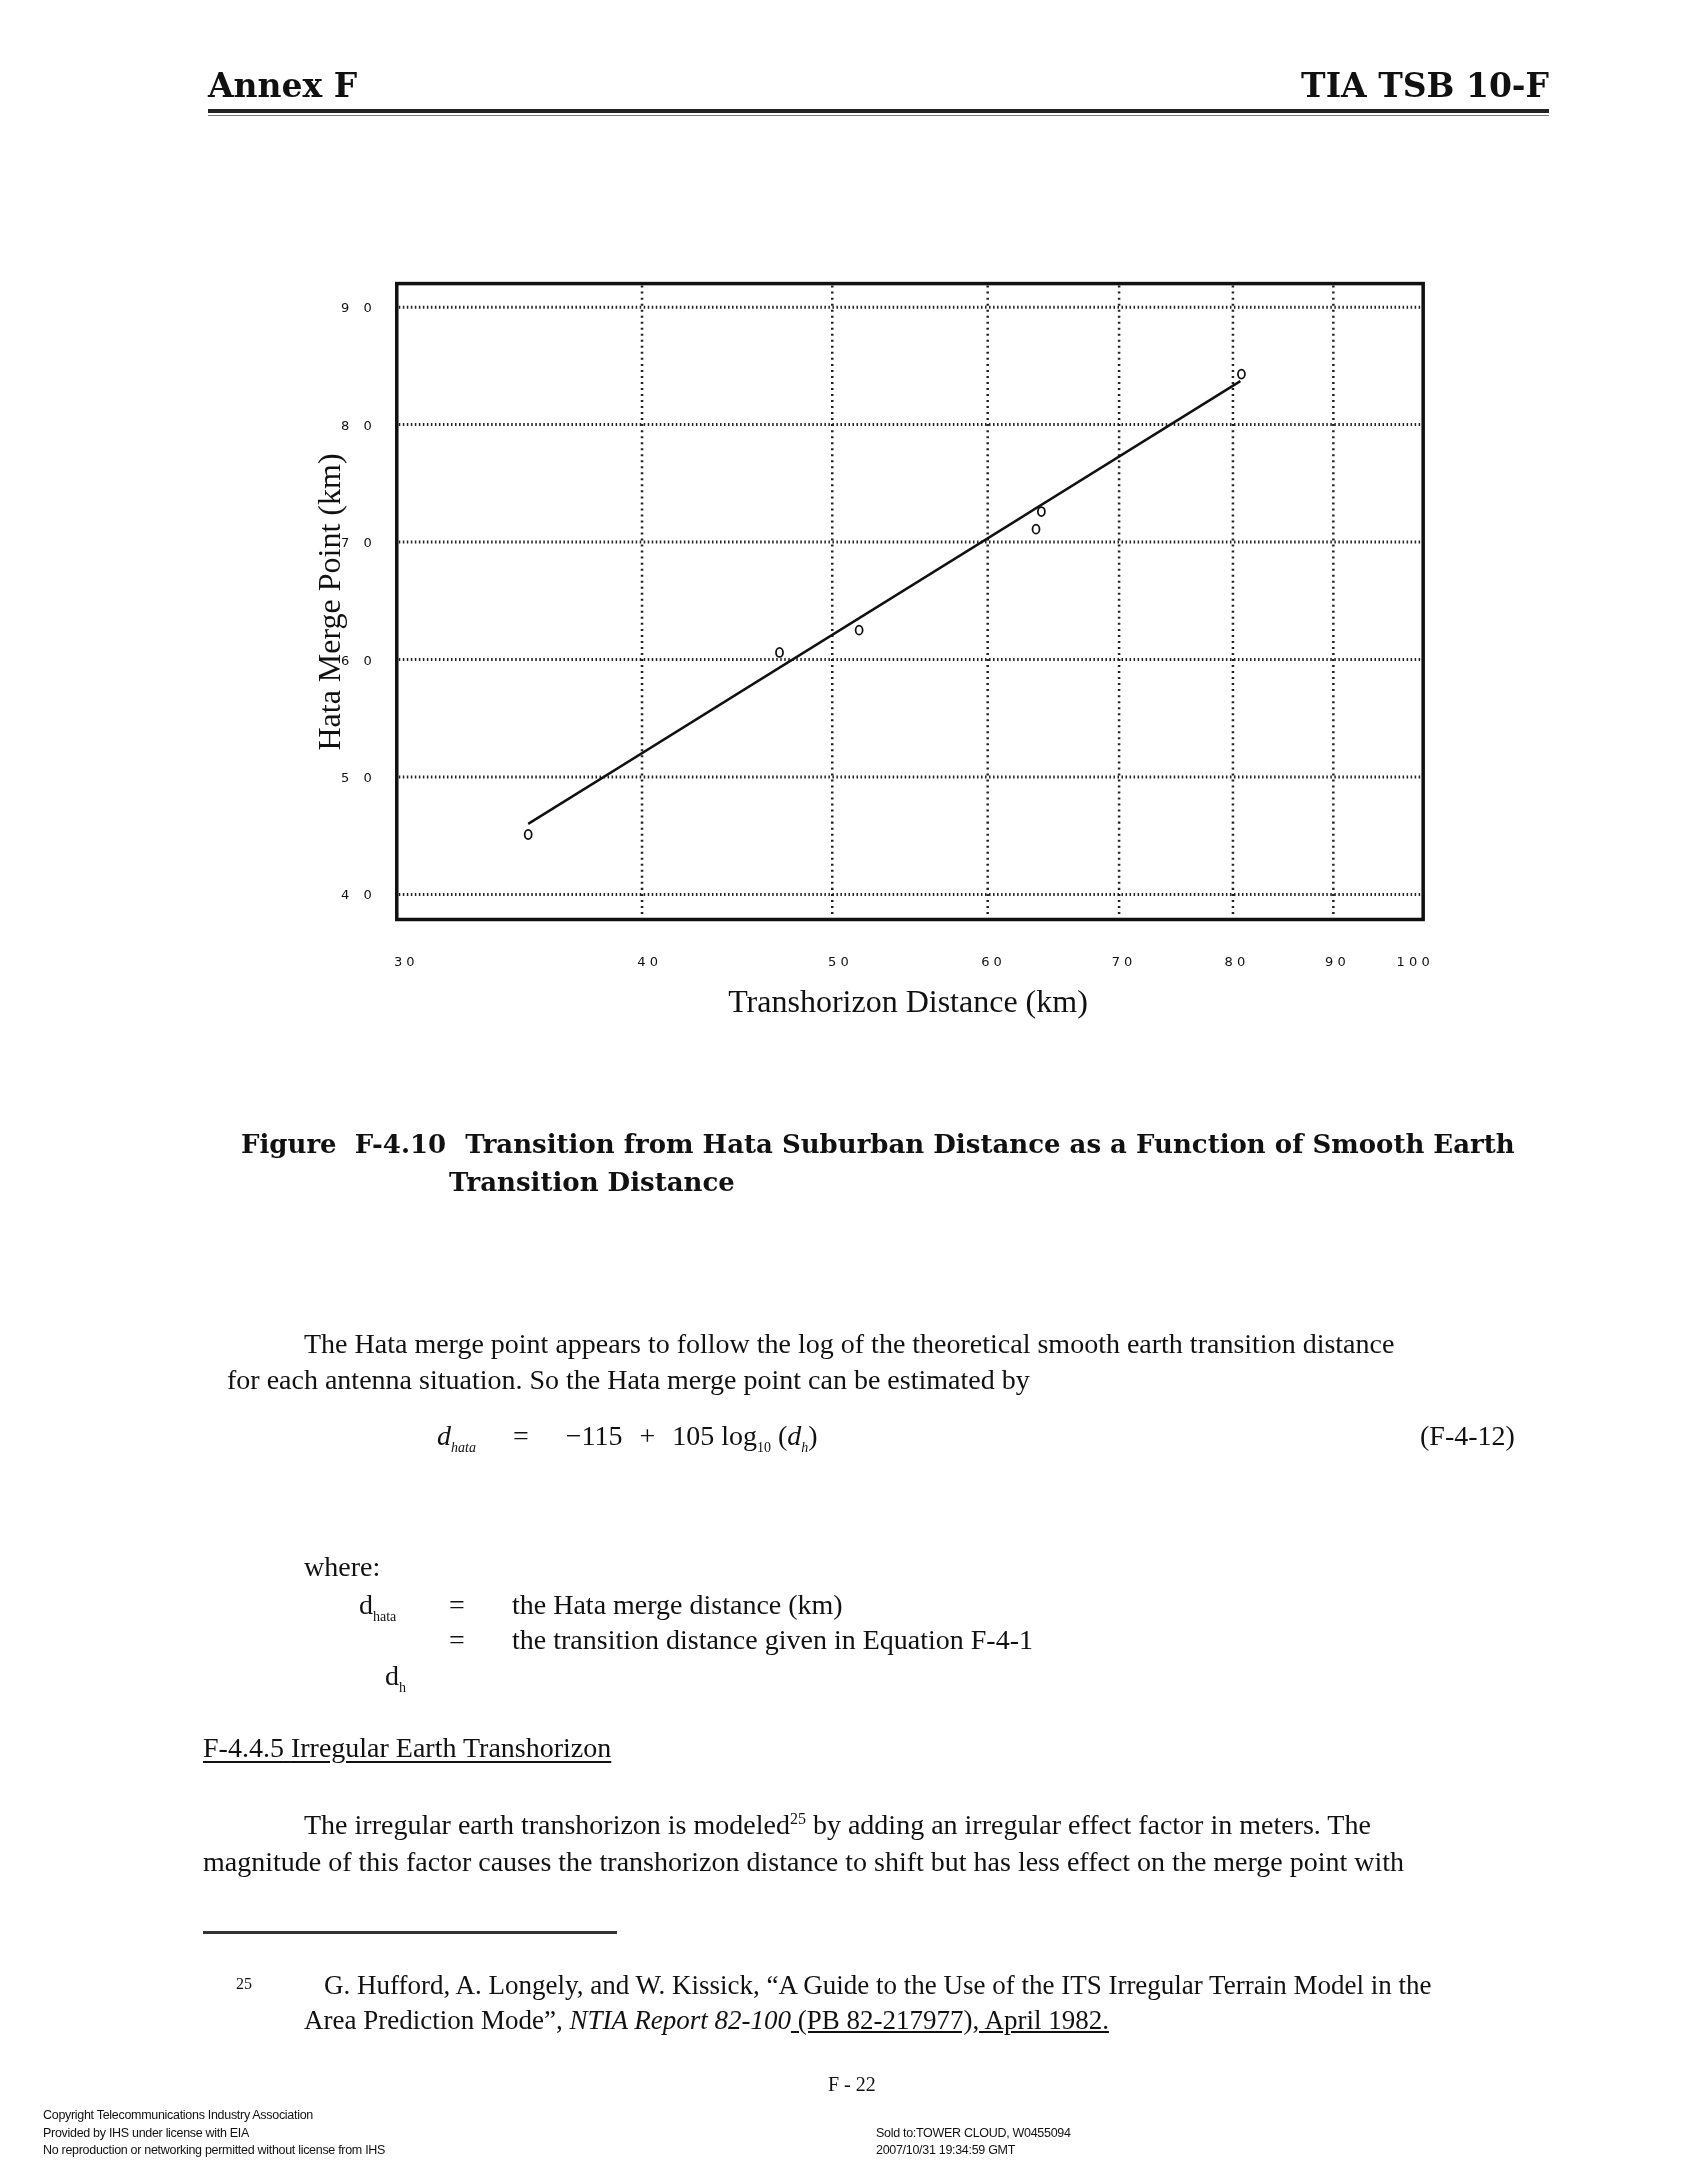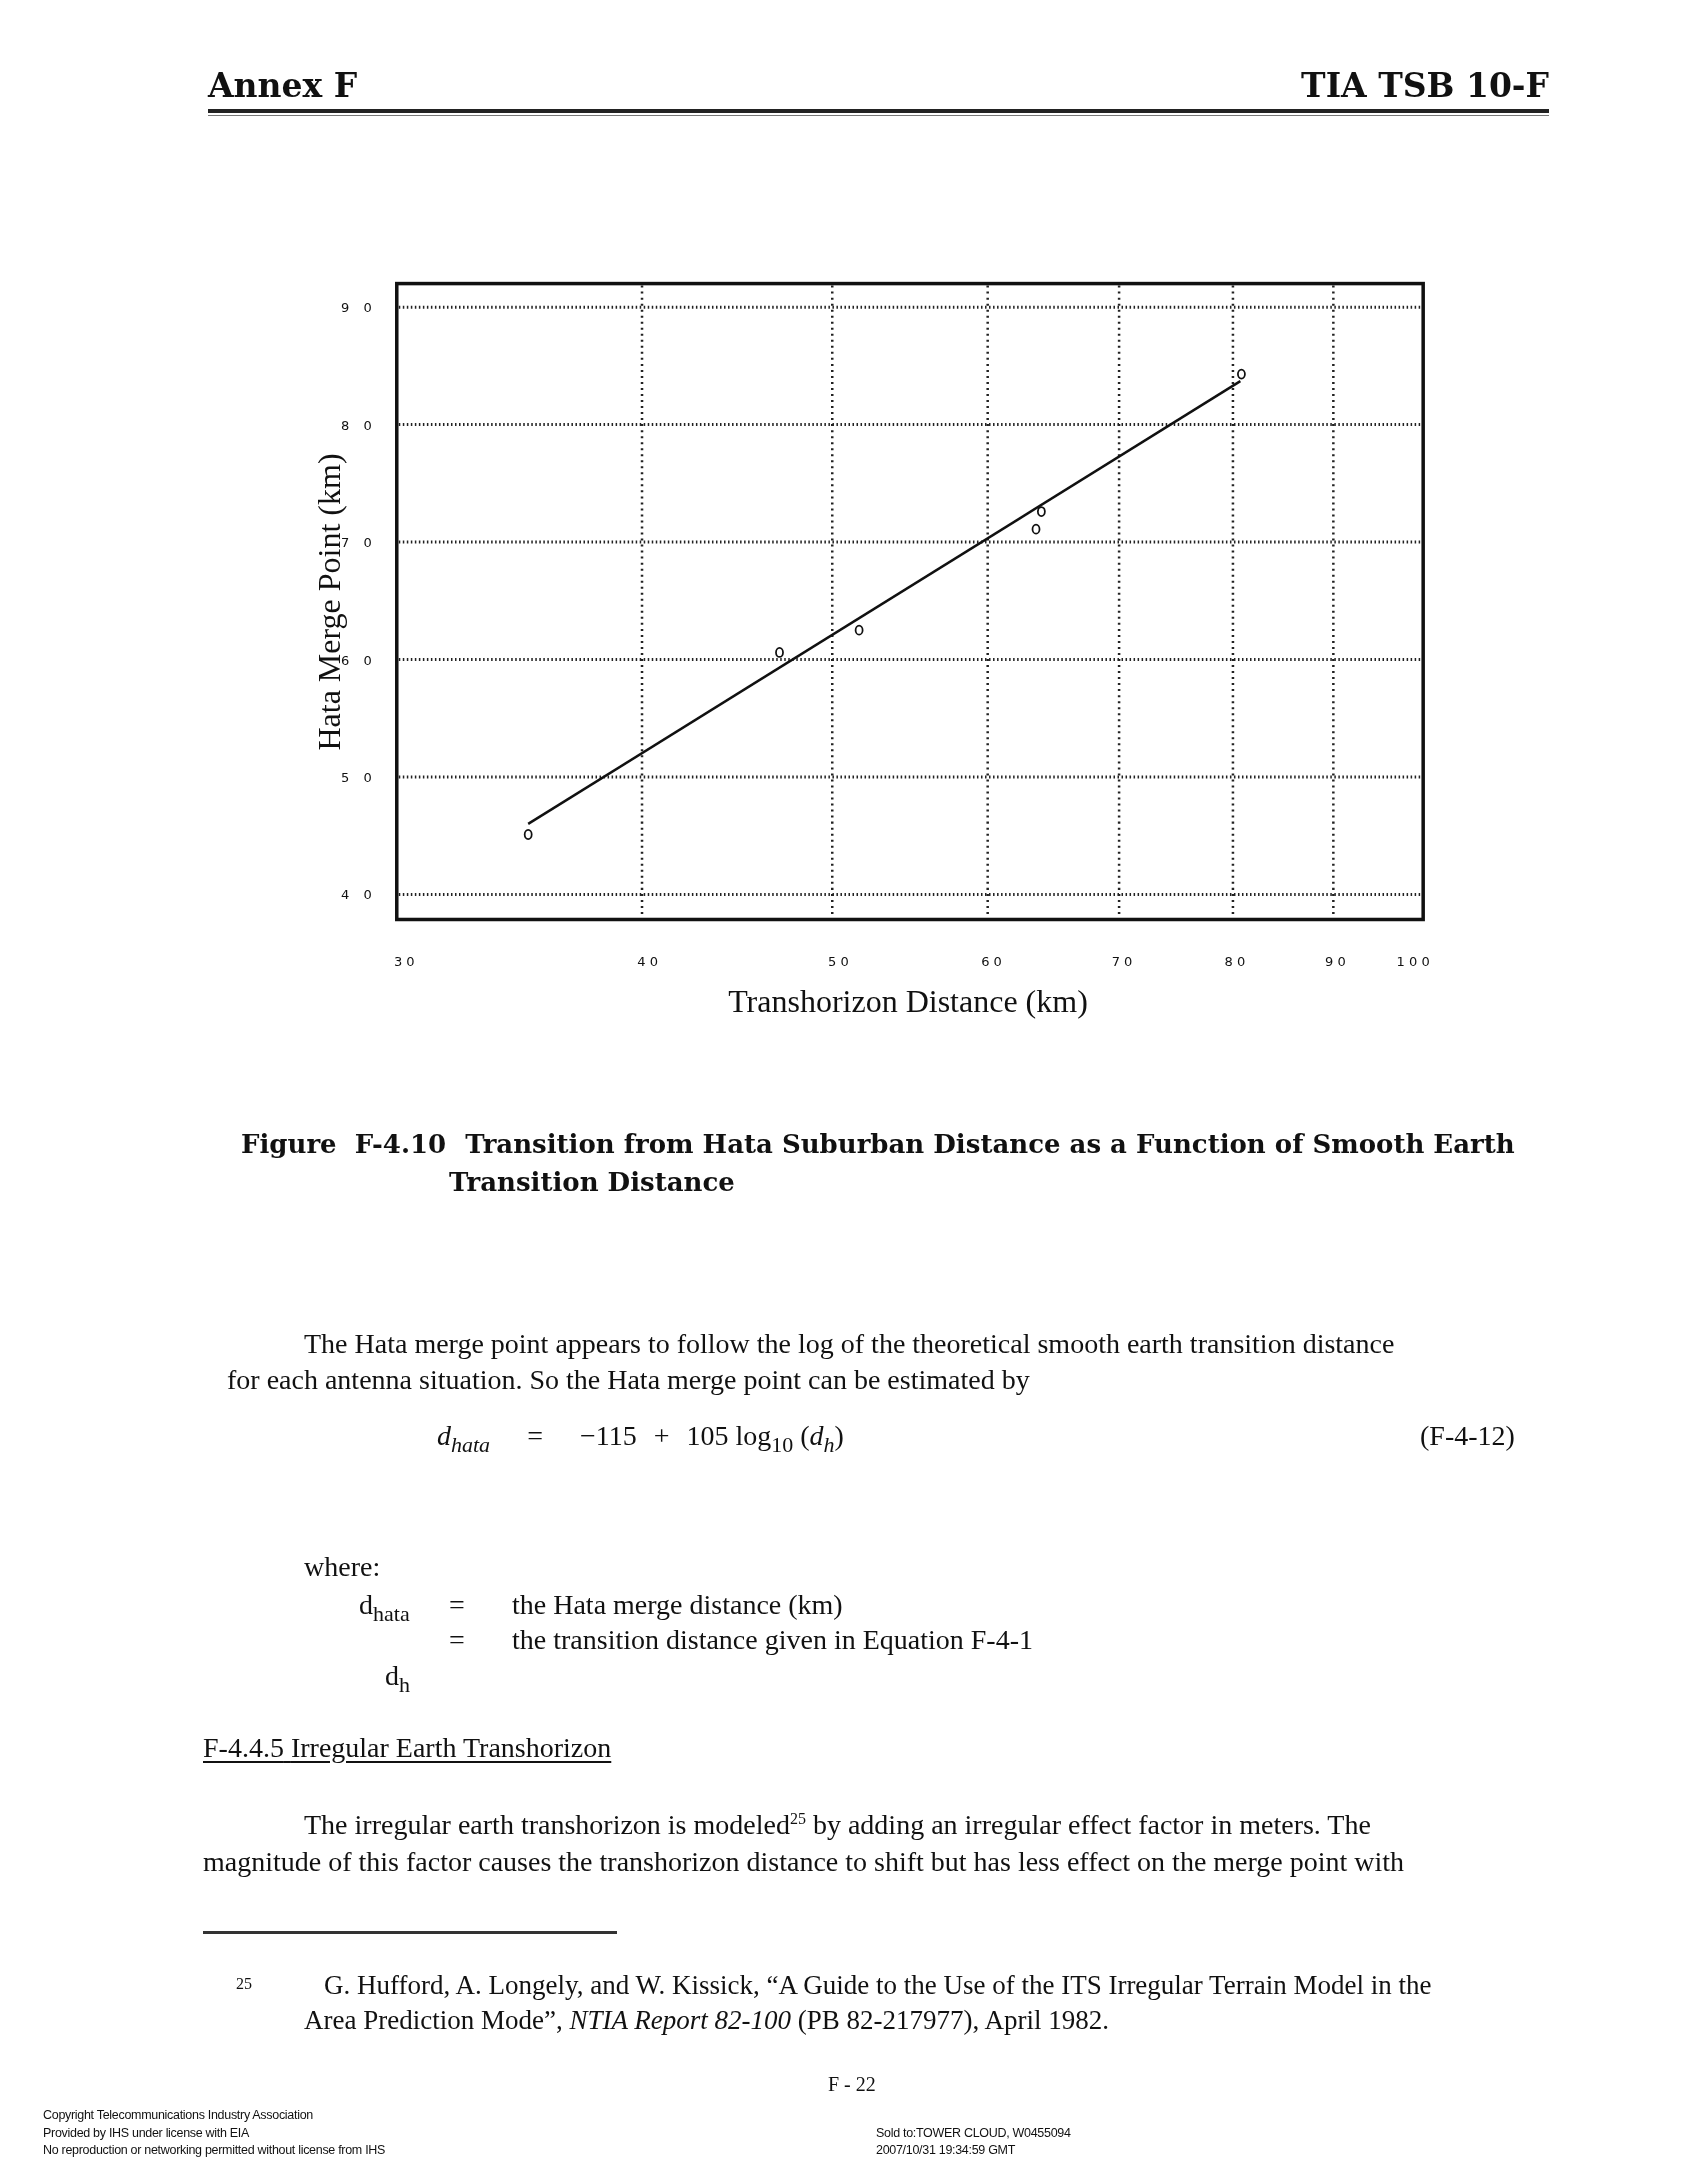--- a/index.html
+++ b/index.html
@@ -5,21 +5,21 @@
   html, body { margin:0; padding:0; background:#ffffff; }
   body { width:1703px; height:2172px; position:relative; overflow:hidden; color:#111; font-family:"Liberation Serif", serif; }
   .abs { position:absolute; }
   .hdr { font-family:"DejaVu Serif", serif; font-weight:bold; font-size:33px; top:66px; }
   .hdr-rule { left:208px; width:1341px; top:109px; height:3.5px; background:#222; }
   .hdr-rule2 { left:208px; width:1341px; top:115px; height:1px; background:#777; }
   .chart-svg { left:0; top:0; }
   .caption { font-family:"DejaVu Serif", serif; font-weight:bold; font-size:26px; }
   .body-text { font-size:28px; white-space:nowrap; }
   .eq { font-size:28px; }
-  .sub { font-size:22px; vertical-align:-7px; }
+  .sub { font-size:14px; vertical-align:-7px; }
   .it { font-style:italic; }
   .heading-u { text-decoration:underline; text-underline-offset:4px; }
   .fn-rule { left:203px; top:1931px; width:414px; height:2.5px; background:#333; }
   .fn-num { font-size:16px; left:236px; top:1975px; }
   .footnote { font-size:27px; white-space:nowrap; }
   .pagenum { font-size:20px; left:828px; top:2073px; }
   .legal { font-family:"Liberation Sans", sans-serif; font-size:12.5px; white-space:nowrap; letter-spacing:-0.3px; }
 </style>
 </head>
 <body>
@@ -105,21 +105,21 @@
 
 <div class="abs body-text" style="left:304px;top:1809px;">
   <span>The irregular earth transhorizon is modeled</span><sup style="font-size:16px;">25</sup><span style="white-space:pre;"> by adding an irregular effect factor in meters. The</span>
 </div>
 <div class="abs body-text" style="left:203px;top:1846px;">magnitude of this factor causes the transhorizon distance to shift but has less effect on the merge point with</div>
 
 <div class="abs fn-rule"></div>
 <div class="abs fn-num">25</div>
 <div class="abs footnote" style="left:324px;top:1970px;">G. Hufford, A. Longely, and W. Kissick, “A Guide to the Use of the ITS Irregular Terrain Model in the</div>
 <div class="abs footnote" style="left:304px;top:2005px;">
-  <span style="white-space:pre;">Area Prediction Mode”, </span><span class="it">NTIA Report 82-100</span><span style="white-space:pre;"> (PB 82-217977), April 1982.</span>
+  <span style="white-space:pre;">Area Prediction Mode”, </span><span class="it">NTIA Report 82-100</span><span style="white-space:pre;text-decoration:underline;"> (PB 82-217977), April 1982.</span>
 </div>
 
 <div class="abs pagenum">F - 22</div>
 
 <div class="abs legal" style="left:43px;top:2108px;">Copyright Telecommunications Industry Association</div>
 <div class="abs legal" style="left:43px;top:2126px;">Provided by IHS under license with EIA</div>
 <div class="abs legal" style="left:43px;top:2143px;">No reproduction or networking permitted without license from IHS</div>
 <div class="abs legal" style="left:876px;top:2126px;">Sold to:TOWER CLOUD, W0455094</div>
 <div class="abs legal" style="left:876px;top:2143px;">2007/10/31 19:34:59 GMT</div>
 

